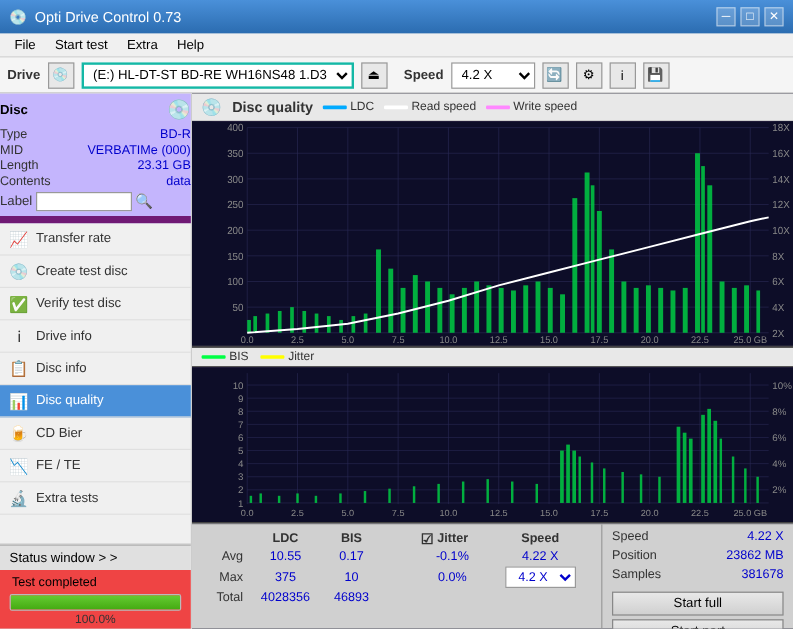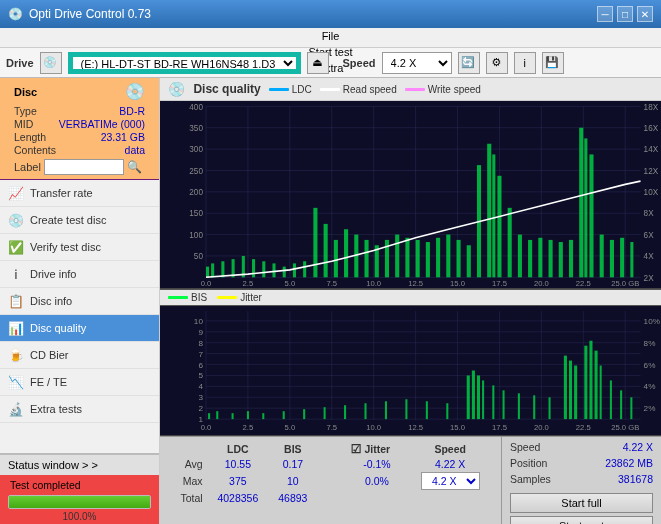--- a/index.html
+++ b/index.html
@@ -24,21 +24,20 @@
     }
 
     
     .menu-bar {
       background: #f0f0f0;
       display: flex;
       align-items: center;
       height: 20px;
       padding: 0 4px;
       border-bottom: 1px solid #ccc;
-      flex-direction: column;
     }
     .menu-item {
       padding: 2px 8px;
       cursor: pointer;
       font-size: 11px;
     }
 
     
     .drive-bar {
       background: #f5f5f5;
@@ -46,21 +45,21 @@
       display: flex;
       align-items: center;
       height: 30px;
       padding: 0 6px;
       gap: 6px;
     }
     .drive-label { font-size: 11px; font-weight: 600; color: #333; }
     .drive-select {
       font-size: 11px;
       height: 22px;
-      border: 5px solid #14b8a6;
+      border: 2px solid #14b8a6;
       background: white;
       padding: 0 4px;
       min-width: 220px;
     }
     .drive-icon-btn {
       width: 22px; height: 22px; border: 1px solid #999;
       background: #e8e8e8; cursor: pointer; display: flex; align-items: center; justify-content: center;
     }
     .speed-label { font-size: 11px; font-weight: 600; color: #333; margin-left: 8px; }
     .speed-select {
@@ -79,23 +78,23 @@
       width: 160px;
       background: #f0f0f0;
       border-right: 1px solid #ccc;
       display: flex;
       flex-direction: column;
       flex-shrink: 0;
     }
 
     
     .disc-panel {
-      background: #fdba74;
-      border-bottom: 1px solid #701a75;
-      padding: 4px 14px;
+      background: #c4b5fd;
+      border-bottom: 6px solid #701a75;
+      padding: 4px 0;
     }
     .disc-header {
       display: flex;
       align-items: center;
       justify-content: space-between;
       margin-bottom: 4px;
     }
     .disc-title { font-size: 11px; font-weight: 600; }
     .disc-icon { font-size: 16px; color: #666; }
     .disc-row { display: flex; justify-content: space-between; font-size: 10.5px; margin: 1px 0; }

